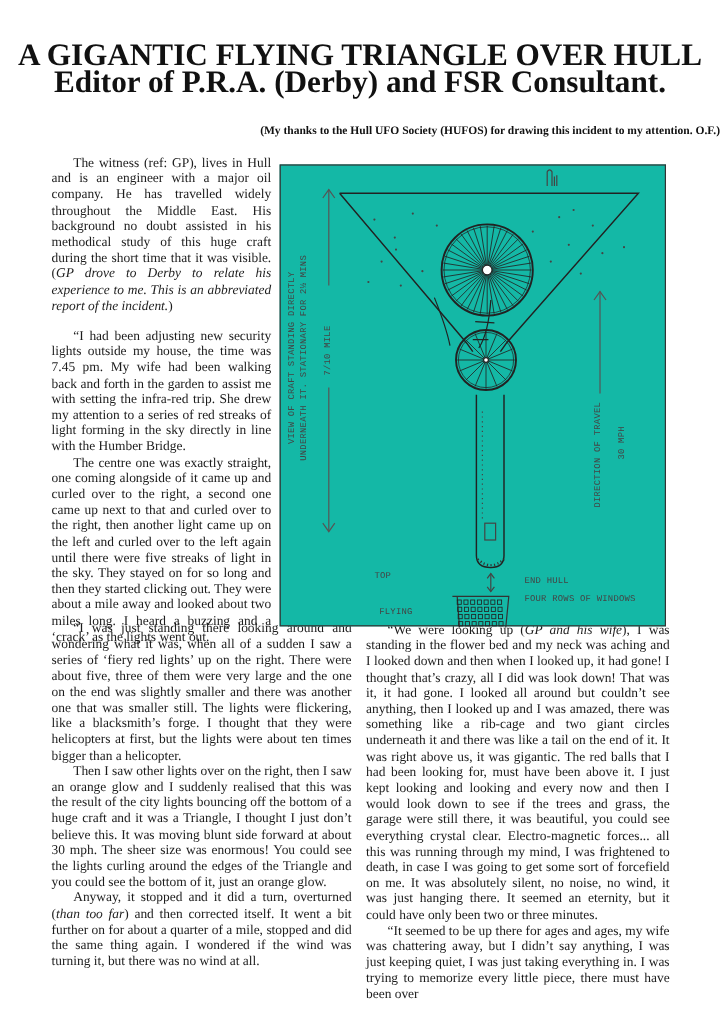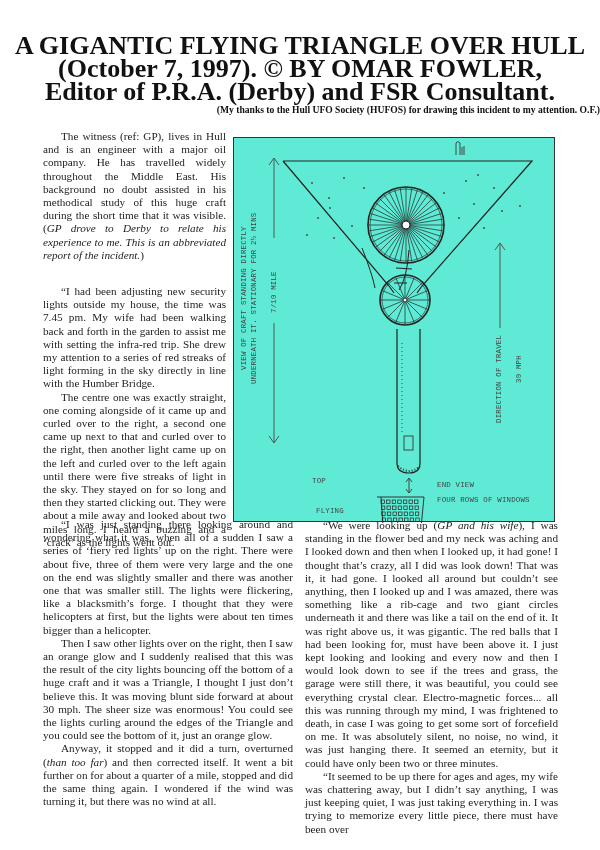--- a/index.html
+++ b/index.html
@@ -9,39 +9,38 @@
            font-weight: bold; font-size: 26px; line-height: 23px; color: #111; }
   .subtitle { position: absolute; left: 0; top: 104px; width: 600px; text-align: right;
               font-weight: bold; font-size: 9.6px; color: #111; }
   .col { position: absolute; font-size: 11.2px; line-height: 13.2px; text-align: justify; color: #1c1c1c; }
   .col p { margin: 0; text-indent: 18px; }
   .col i { }
   #col-left { left: 43px; top: 130px; width: 183px; }
   #col-left-wide { left: 43px; top: 518px; width: 250px; }
   #col-right { left: 305px; top: 519px; width: 253px; }
   .diagram { position: absolute; left: 233px; top: 137px; width: 322px; height: 385px;
-             border: 1.6px solid #333; box-sizing: border-box; background: #5eead4; }
+             border: 1.6px solid #333; box-sizing: border-box; background: #14b8a6; }
   .diagram svg { position: absolute; left: 0; top: 0; }
   .dlabel { position: absolute; font-family: "Liberation Mono", "DejaVu Sans Mono", monospace;
             font-size: 7.4px; color: #444; letter-spacing: 0.2px; white-space: nowrap; }
   .rot { transform: rotate(-90deg); transform-origin: left top; }
 </style>
 </head>
 <body>
 
 <div class="title">
   <div>A GIGANTIC FLYING TRIANGLE OVER HULL</div>
-  <div>(October 7, 1997). © BY OMAR FOWLER,</div>
   <div>Editor of P.R.A. (Derby) and FSR Consultant.</div>
 </div>
 <div class="subtitle">(My thanks to the Hull UFO Society (HUFOS) for drawing this incident to my attention. O.F.)</div>
 
 <div class="col" id="col-left">
   <p><span>The witness (ref: GP), lives in Hull and is an engineer with a major oil company. He has travelled widely throughout the Middle East.  His background no doubt assisted in his methodical study of this huge craft during the short time that it was visible. (</span><i>GP drove to Derby to relate his experience to me.  This is an abbreviated report of the incident.</i><span>)</span></p>
-  <p style="margin-top:23px">“I had been adjusting new security lights outside my house, the time was 7.45 pm.  My wife had been walking back and forth in the garden to assist me with setting the infra-red trip.  She drew my attention to a series of red streaks of light forming in the sky directly in line with the Humber Bridge.</p>
+  <p style="margin-top:12px">“I had been adjusting new security lights outside my house, the time was 7.45 pm.  My wife had been walking back and forth in the garden to assist me with setting the infra-red trip.  She drew my attention to a series of red streaks of light forming in the sky directly in line with the Humber Bridge.</p>
   <p>The centre one was exactly straight, one coming alongside of it came up and curled over to the right, a second one came up next to that and curled over to the right, then another light came up on the left and curled over to the left again until there were five streaks of light in the sky.  They stayed on for so long and then they started clicking out.  They were about a mile away and looked about two miles long.  I heard a buzzing and a ‘crack’ as the lights went out.</p>
 </div>
 
 <div class="col" id="col-left-wide">
   <p>“I was just standing there looking around and wondering what it was, when all of a sudden I saw a series of ‘fiery red lights’ up on the right.  There were about five, three of them were very large and the one on the end was slightly smaller and there was another one that was smaller still.  The lights were flickering, like a blacksmith’s forge.  I thought that they were helicopters at first, but the lights were about ten times bigger than a helicopter.</p>
   <p>Then I saw other lights over on the right, then I saw an orange glow and I suddenly realised that this was the result of the city lights bouncing off the bottom of a huge craft and it was a Triangle, I thought I just don’t believe this.  It was moving blunt side forward at about 30 mph.  The sheer size was enormous!  You could see the lights curling around the edges of the Triangle and you could see the bottom of it, just an orange glow.</p>
   <p><span>Anyway, it stopped and it did a turn, overturned (</span><i>than too far</i><span>) and then corrected itself.  It went a bit further on for about a quarter of a mile, stopped and did the same thing again.  I wondered if the wind was turning it, but there was no wind at all.</span></p>
 </div>
 
 <div class="col" id="col-right">
@@ -203,15 +202,15 @@
     </g>
   </svg>
 
   <div class="dlabel rot" style="left:6px; top:232px;">VIEW OF CRAFT STANDING DIRECTLY</div>
   <div class="dlabel rot" style="left:16px; top:246px;">UNDERNEATH IT. STATIONARY FOR 2½ MINS</div>
   <div class="dlabel rot" style="left:36px; top:175px;">7/10 MILE</div>
   <div class="dlabel rot" style="left:261px; top:285px;">DIRECTION OF TRAVEL</div>
   <div class="dlabel rot" style="left:281px; top:245px;">30 MPH</div>
   <div class="dlabel" style="left:78px; top:339px;">TOP</div>
   <div class="dlabel" style="left:82px; top:369px;">FLYING</div>
-  <div class="dlabel" style="left:203px; top:343px;">END VIEW</div>
+  <div class="dlabel" style="left:203px; top:343px;">END HULL</div>
   <div class="dlabel" style="left:203px; top:358px;">FOUR ROWS OF WINDOWS</div>
 </div>
 
 </body></html>

